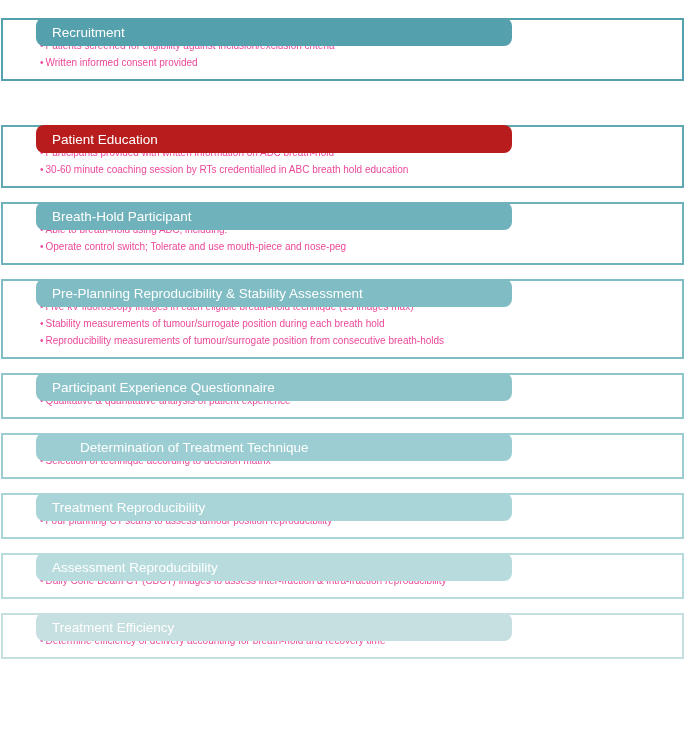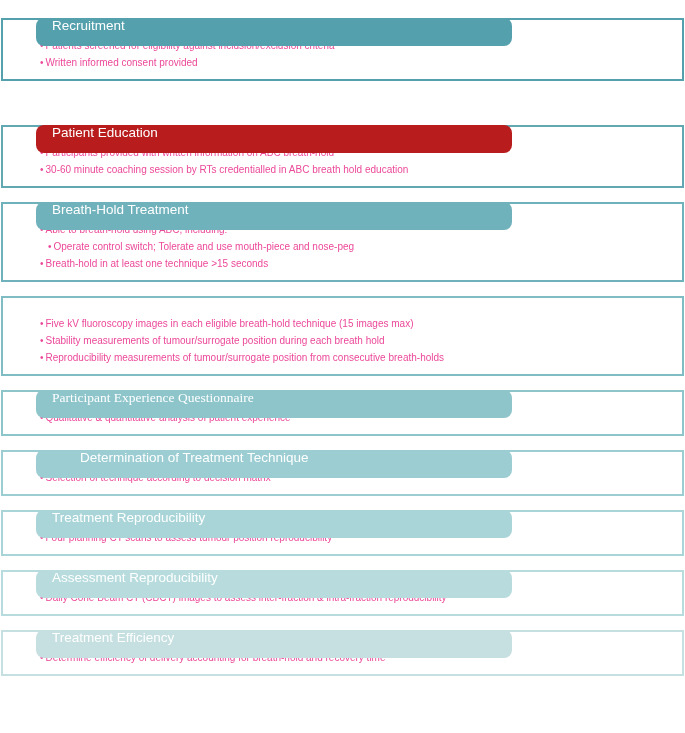--- a/index.html
+++ b/index.html
@@ -21,20 +21,21 @@
   .hdr {
     position: absolute;
     top: 0;
     left: 36px;
     width: 476px;
     height: 28px;
     border-radius: 8px;
     color: #ffffff;
     font-size: 13.5px;
     display: flex;
+    align-items: center;
     padding-left: 16px;
     box-sizing: border-box;
     z-index: 2;
   }
   .box {
     margin: 14px 1px 0 1px;
     border: 2px solid #999;
     background: #ffffff;
     padding: 17px 10px 8px 37px;
     box-sizing: border-box;
@@ -43,21 +44,21 @@
     list-style: none;
     margin: 0;
     padding: 0;
   }
   .bullet {
     font-size: 10px;
     line-height: 17px;
     color: #ec4899;
     white-space: nowrap;
   }
-  .bullet.indent-1 { margin-left: 8px; }
+  .bullet.indent-1 { margin-left: 0; }
   .dot { margin-right: 2px; }
 </style>
 </head>
 <body>
 
 <div id="flowchart">
     <section class="block">
       <div class="box" style="border-color: rgb(84, 160, 172);">
         <ul class="bullets">
           <li class="bullet indent-0"><span class="dot">•</span><span>Patients screened for eligibility against inclusion/exclusion criteria</span></li>
@@ -77,43 +78,45 @@
       </div>
       <header class="hdr" style="background: #b91c1c;">
         <span>Patient Education</span>
       </header>
     </section>
     <section class="block">
       <div class="box" style="border-color: rgb(112, 178, 187);">
         <ul class="bullets">
           <li class="bullet indent-0"><span class="dot">•</span><span>Able to breath-hold using ABC, including:</span></li>
           <li class="bullet indent-1"><span class="dot">•</span><span>Operate control switch; Tolerate and use mouth-piece and nose-peg</span></li>
-          <li class="bullet indent-0"><span class="dot">•</span><span>Breath-hold in at least one technique &gt;15 seconds</span></li>
         </ul>
       </div>
       <header class="hdr" style="background: rgb(112, 178, 187);">
-        <span>Breath-Hold Treatment</span>
+        <span>Breath-Hold Participant</span>
       </header>
     </section>
     <section class="block">
       <div class="box" style="border-color: rgb(127, 188, 195);">
         <ul class="bullets">
           <li class="bullet indent-0"><span class="dot">•</span><span>Five kV fluoroscopy images in each eligible breath-hold technique (15 images max)</span></li>
           <li class="bullet indent-0"><span class="dot">•</span><span>Stability measurements of tumour/surrogate position during each breath hold</span></li>
           <li class="bullet indent-0"><span class="dot">•</span><span>Reproducibility measurements of tumour/surrogate position from consecutive breath-holds</span></li>
         </ul>
       </div>
+      <header class="hdr" style="background: rgb(127, 188, 195);">
+        <span>Pre-Planning Reproducibility &amp; Stability Assessment</span>
+      </header>
     </section>
     <section class="block">
       <div class="box" style="border-color: rgb(141, 197, 203);">
         <ul class="bullets">
           <li class="bullet indent-0"><span class="dot">•</span><span>Qualitative &amp; quantitative analysis of patient experience</span></li>
         </ul>
       </div>
-      <header class="hdr" style="background: rgb(141, 197, 203); font-family: Liberation Serif, serif;">
+      <header class="hdr" style="background: rgb(141, 197, 203);">
         <span>Participant Experience Questionnaire</span>
       </header>
     </section>
     <section class="block">
       <div class="box" style="border-color: rgb(155, 205, 210);">
         <ul class="bullets">
           <li class="bullet indent-0"><span class="dot">•</span><span>Selection of technique according to decision matrix</span></li>
         </ul>
       </div>
       <header class="hdr" style="background: rgb(155, 205, 210); padding-left: 44px;">

